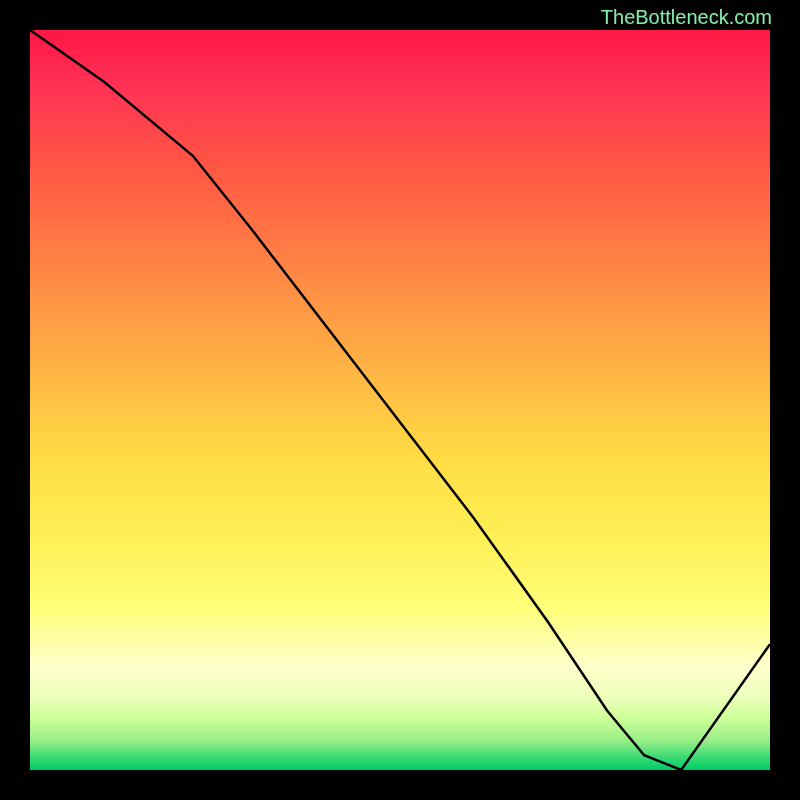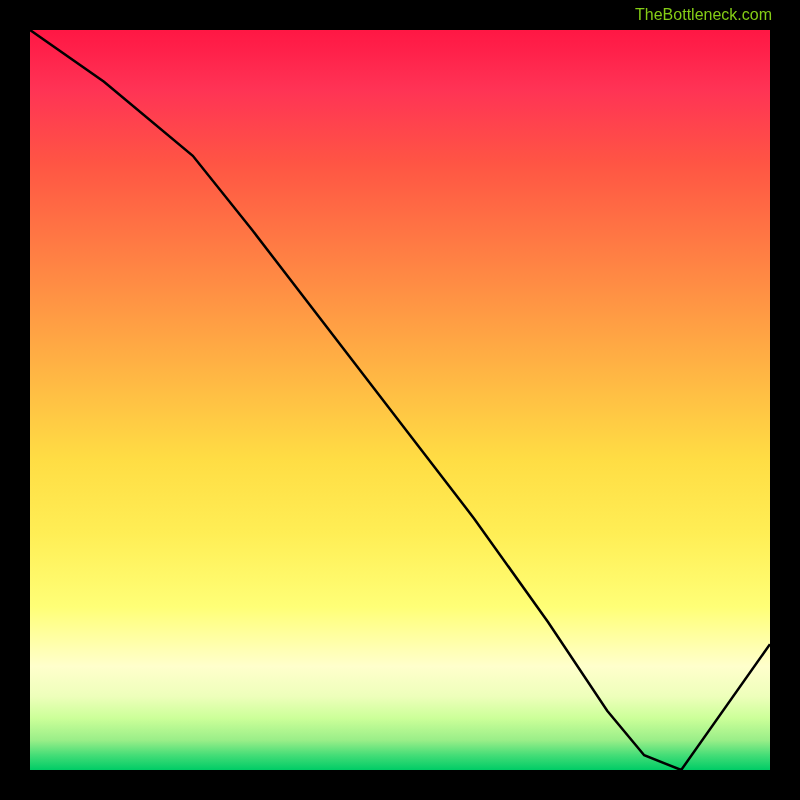--- a/index.html
+++ b/index.html
@@ -7,22 +7,22 @@
     width: 800px;
     height: 800px;
     background: #000;
     position: relative;
     font-family: Arial, sans-serif;
   }
   .watermark {
     position: absolute;
     top: 6px;
     right: 28px;
-    color: #84cc16;
-    font-size: 16px;
+    color: #86efac;
+    font-size: 20px;
     font-weight: normal;
     z-index: 10;
   }
   .plot-area {
     position: absolute;
     left: 30px;
     top: 30px;
     width: 740px;
     height: 740px;
   }

